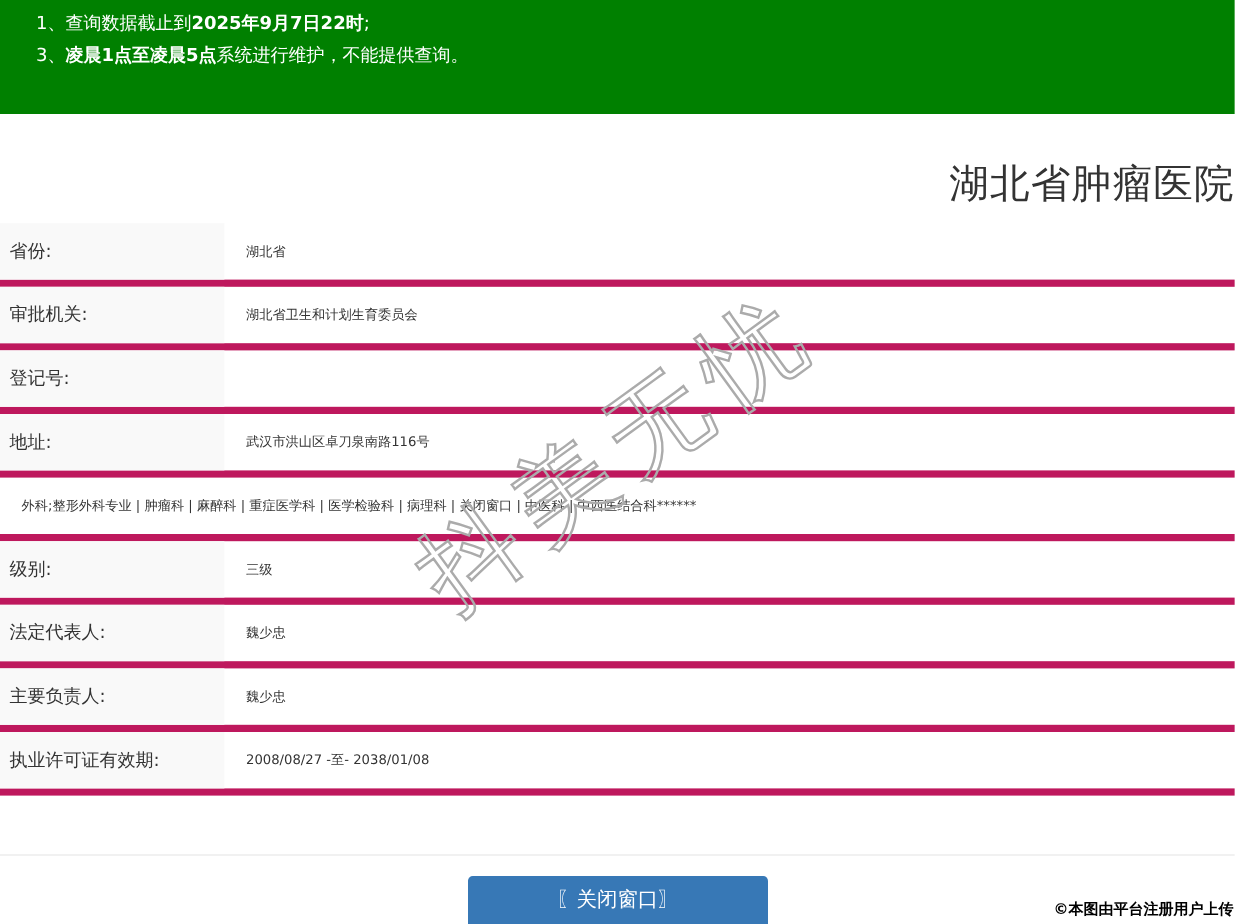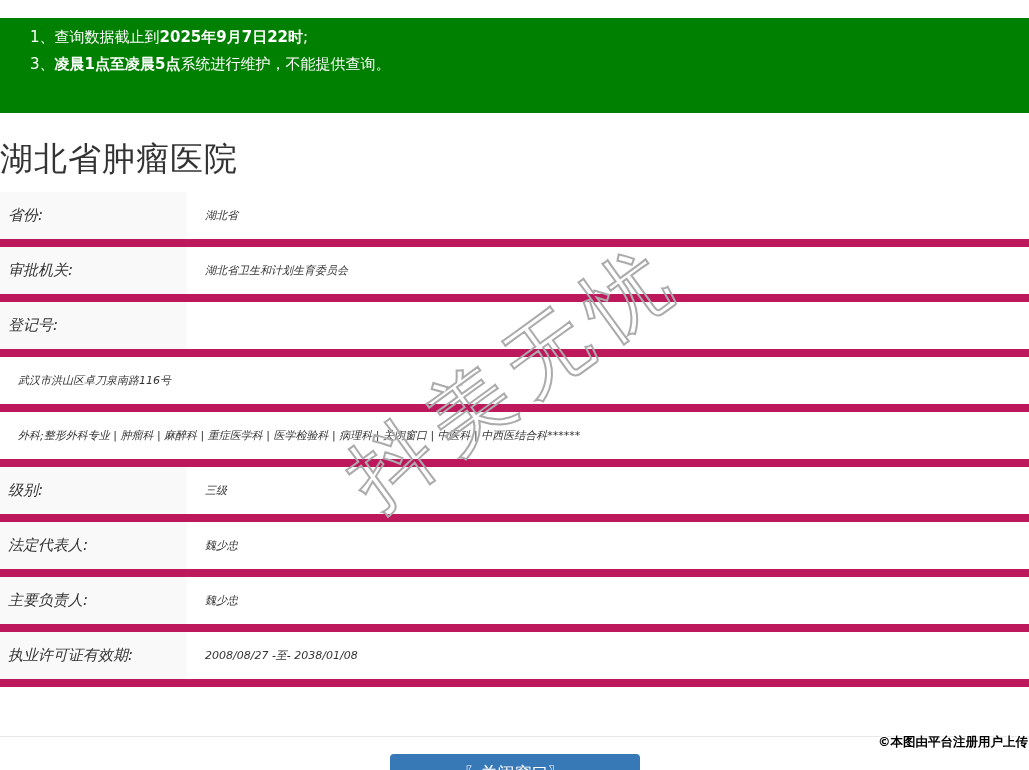--- a/index.html
+++ b/index.html
@@ -9,44 +9,42 @@
     overflow: hidden;
     font-family: "DejaVu Sans", "Liberation Sans", sans-serif;
     position: relative;
   }
   
   .notice {
     width: 100%; height: 95px;
     background: #008000;
     color: #ffffff;
     padding: 6px 10px 0 30px;
-    margin-top: 18px;
   }
   .notice-line {
     font-size: 15px;
     line-height: 27px;
     white-space: nowrap;
   }
   .notice-line b { font-weight: bold; }
   
   .page-title {
-    margin-top: 24px;
-    text-align: left;
+    margin-top: 36px;
+    text-align: right;
     font-size: 33px;
     line-height: 44px;
     font-weight: 400;
     color: #333333;
     letter-spacing: 1px;
   }
   
   .details-table { width: 100%; margin-top: 11px; }
   .details-row {
     display: flex;
-    border-bottom: 8px solid #be185d;
-    font-style: italic;
+    border-bottom: 6px solid #be185d;
   }
   .cell-label {
     width: 187px;
     flex: 0 0 187px;
     background: #f9f9f9;
     padding: 12px 10px 12px 8px;
     font-size: 15px;
     line-height: 23px;
     color: #333333;
   }
@@ -85,21 +83,21 @@
     letter-spacing: 14px;
     white-space: nowrap;
     color: #c9c9c9;
     -webkit-text-fill-color: transparent;
     -webkit-text-stroke: 2px #ababab;
     pointer-events: none;
     z-index: 4;
   }
   .watermark-corner {
     position: absolute;
-    right: 1px; bottom: 19px;
+    right: 1px; bottom: 3px;
     font-size: 12.5px;
     font-weight: bold;
     color: #000000;
     text-shadow: -1px -1px 0 #fff, 1px -1px 0 #fff, -1px 1px 0 #fff, 1px 1px 0 #fff;
     z-index: 6;
   }
 </style>
 </head>
 <body>
 
@@ -116,20 +114,21 @@
     <div class="cell-value">湖北省</div>
   </div>
   <div class="details-row">
     <div class="cell-label">审批机关:</div>
     <div class="cell-value">湖北省卫生和计划生育委员会</div>
   </div>
   <div class="details-row">
     <div class="cell-label">登记号:</div>
   </div>
   <div class="details-row">
+    <div class="cell-label">地址:</div>
     <div class="cell-value">武汉市洪山区卓刀泉南路116号</div>
   </div>
   <div class="details-row">
     <div class="cell-value">外科;整形外科专业 | 肿瘤科 | 麻醉科 | 重症医学科 | 医学检验科 | 病理科 | 关闭窗口 | 中医科 | 中西医结合科******</div>
   </div>
   <div class="details-row">
     <div class="cell-label">级别:</div>
     <div class="cell-value">三级</div>
   </div>
   <div class="details-row">

